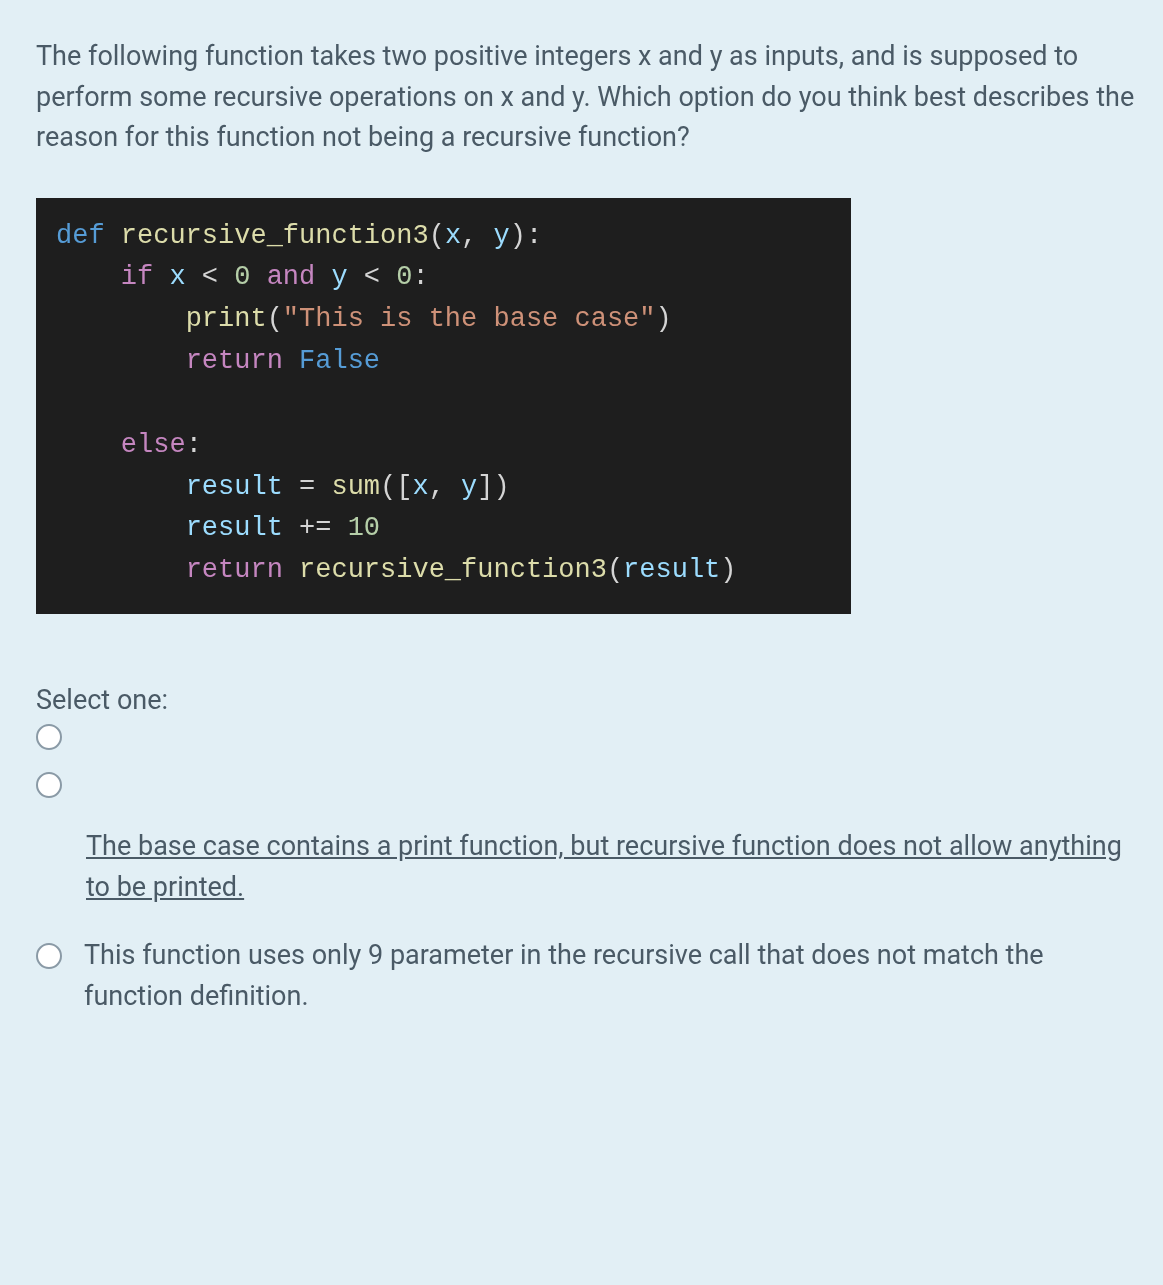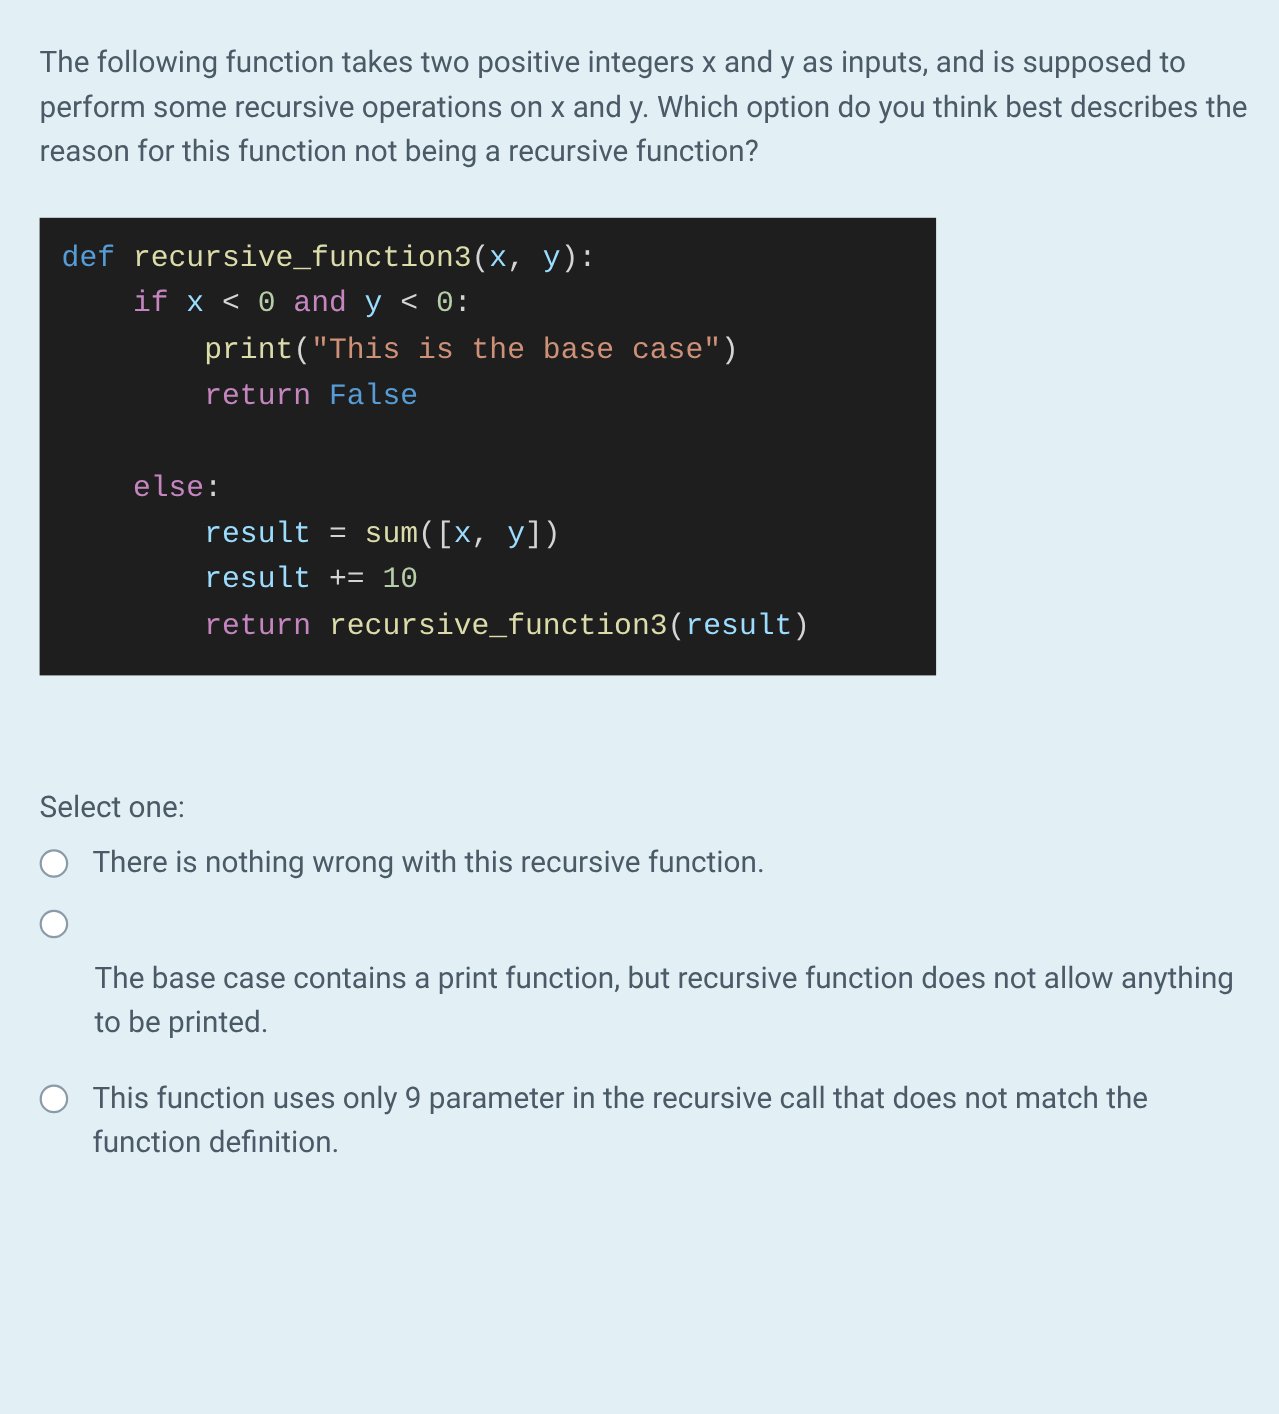--- a/index.html
+++ b/index.html
@@ -23,34 +23,34 @@
   .code-block {
     background: #1e1e1e;
     padding: 18px 20px 22px 20px;
     width: 815px;
     box-sizing: border-box;
     font-family: Consolas, "Courier New", monospace;
     font-size: 27px;
     line-height: 1.55;
     color: #d4d4d4;
     white-space: pre;
-    margin-bottom: 104px;
+    margin-bottom: 70px;
   }
   .kw { color: #569cd6; }
   .kw2 { color: #c586c0; }
   .fn { color: #dcdcaa; }
   .param { color: #9cdcfe; }
   .num { color: #b5cea8; }
   .str { color: #ce9178; }
   .const { color: #569cd6; }
   .op { color: #d4d4d4; }
   .select-one {
     font-size: 27px;
     color: #4a5a66;
-    margin-bottom: 14px;
+    margin-bottom: 0;
   }
   .option {
     display: flex;
     align-items: flex-start;
     margin-bottom: 14px;
   }
   .radio {
     flex: 0 0 auto;
     width: 22px;
     height: 22px;
@@ -62,22 +62,23 @@
     display: block;
     cursor: pointer;
   }
   .option-text {
     font-size: 27px;
     line-height: 1.5;
     color: #4a5a66;
   }
   .option-continuation {
     margin-left: 50px;
-    margin-top: 16px;
+    margin-top: 28px;
     margin-bottom: 28px;
+    text-decoration: underline;
   }
 </style>
 </head>
 <body>
 
 <div class="container">
 
   <div class="question">The following function takes two positive integers x and y as inputs, and is supposed to perform some recursive operations on x and y. Which option do you think best describes the reason for this function not being a recursive function?</div>
 
   <div class="code-block"><span class="kw">def</span> <span class="fn">recursive_function3</span><span>(</span><span class="param">x</span><span>, </span><span class="param">y</span><span>):</span>
@@ -87,21 +88,20 @@
 
     <span class="kw2">else</span><span>:</span>
         <span class="param">result</span> <span class="op">=</span> <span class="fn">sum</span><span>([</span><span class="param">x</span><span>, </span><span class="param">y</span><span>])</span>
         <span class="param">result</span> <span class="op">+=</span> <span class="num">10</span>
         <span class="kw2">return</span> <span class="fn">recursive_function3</span><span>(</span><span class="param">result</span><span>)</span></div>
 
   <div class="select-one">Select one:</div>
 
   <div class="option">
     <span class="radio"></span>
-    <span class="option-text">There is nothing wrong with this recursive function.</span>
   </div>
 
   <div class="option">
     <span class="radio"></span>
     <span class="option-text"></span>
   </div>
 
   <div class="option-continuation option-text">The base case contains a print function, but recursive function does not allow anything to be printed.</div>
 
   <div class="option">

